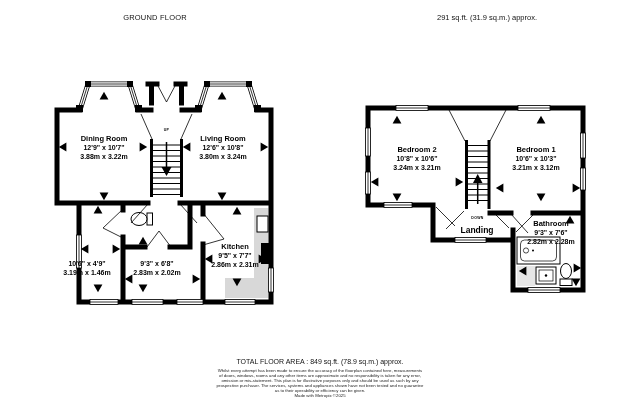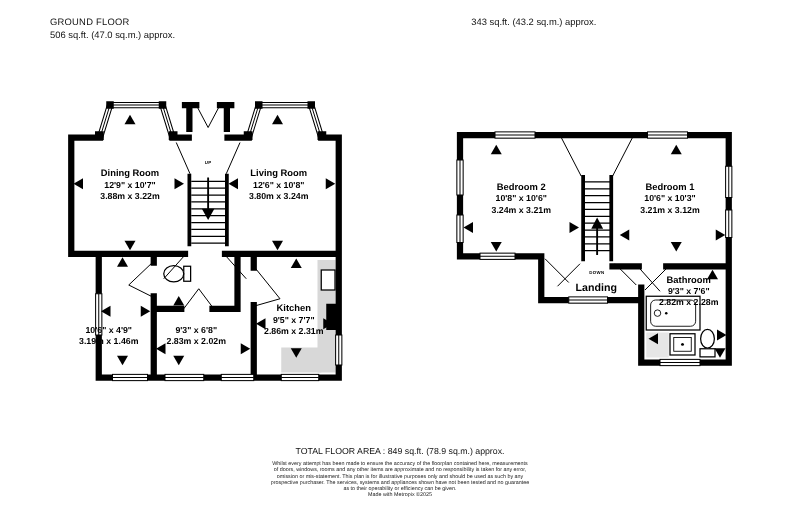--- a/index.html
+++ b/index.html
@@ -1,17 +1,17 @@
 <!DOCTYPE html>
 <html><head>
 <meta charset="utf-8">
 <style>
   html,body{margin:0;padding:0;background:#fff;}
   body{width:640px;height:406px;position:relative;font-family:"Liberation Sans",sans-serif;color:#111;overflow:hidden;}
-  .hdr{position:absolute;text-align:left;font-size:7.5px;line-height:1.3;color:#111;}
+  .hdr{position:absolute;text-align:center;font-size:7.5px;line-height:1.3;color:#111;}
   .hdr .t{letter-spacing:.2px;}
   .total{position:absolute;top:358px;left:0;width:640px;text-align:center;font-size:7px;color:#111;}
   .disc{position:absolute;top:369px;left:0;width:640px;text-align:center;font-size:4.3px;line-height:1.15;color:#222;}
   svg{position:absolute;left:0;top:0;}
   svg text{font-family:"Liberation Sans",sans-serif;fill:#000;text-anchor:middle;}
   .rname{font-size:7.5px;font-weight:bold;}
   .rdim{font-size:7px;font-weight:bold;}
   .micro{font-size:3.5px;font-weight:bold;letter-spacing:.3px;}
   .landing{font-size:8.5px;font-weight:bold;}
   .wall{stroke:#000;stroke-width:5;fill:none;stroke-linecap:square;}
@@ -23,24 +23,23 @@
   .wbandA{stroke:#000;stroke-width:5;fill:none;}
   .wbandB{stroke:#fff;stroke-width:3.4;fill:none;}
   .fix{fill:#fff;stroke:#000;stroke-width:1;}
   .fixthin{fill:none;stroke:#000;stroke-width:0.7;}
 </style>
 </head>
 <body>
 
 <div class="hdr" style="left:40px;top:13px;width:230px;">
   <div class="t">GROUND FLOOR</div>
-  <div>506 sq.ft. (47.0 sq.m.) approx.</div>
 </div>
 <div class="hdr" style="left:377px;top:13px;width:220px;">
-  <div>343 sq.ft. (43.2 sq.m.) approx.</div>
+  <div>291 sq.ft. (31.9 sq.m.) approx.</div>
 </div>
 
 <svg width="640" height="406" viewBox="0 0 640 406">
   <defs>
     <polygon id="tri" points="0,-4.2 4.4,3.4 -4.4,3.4" fill="#000"></polygon>
   </defs>
 
   <g>
 
     <g>

